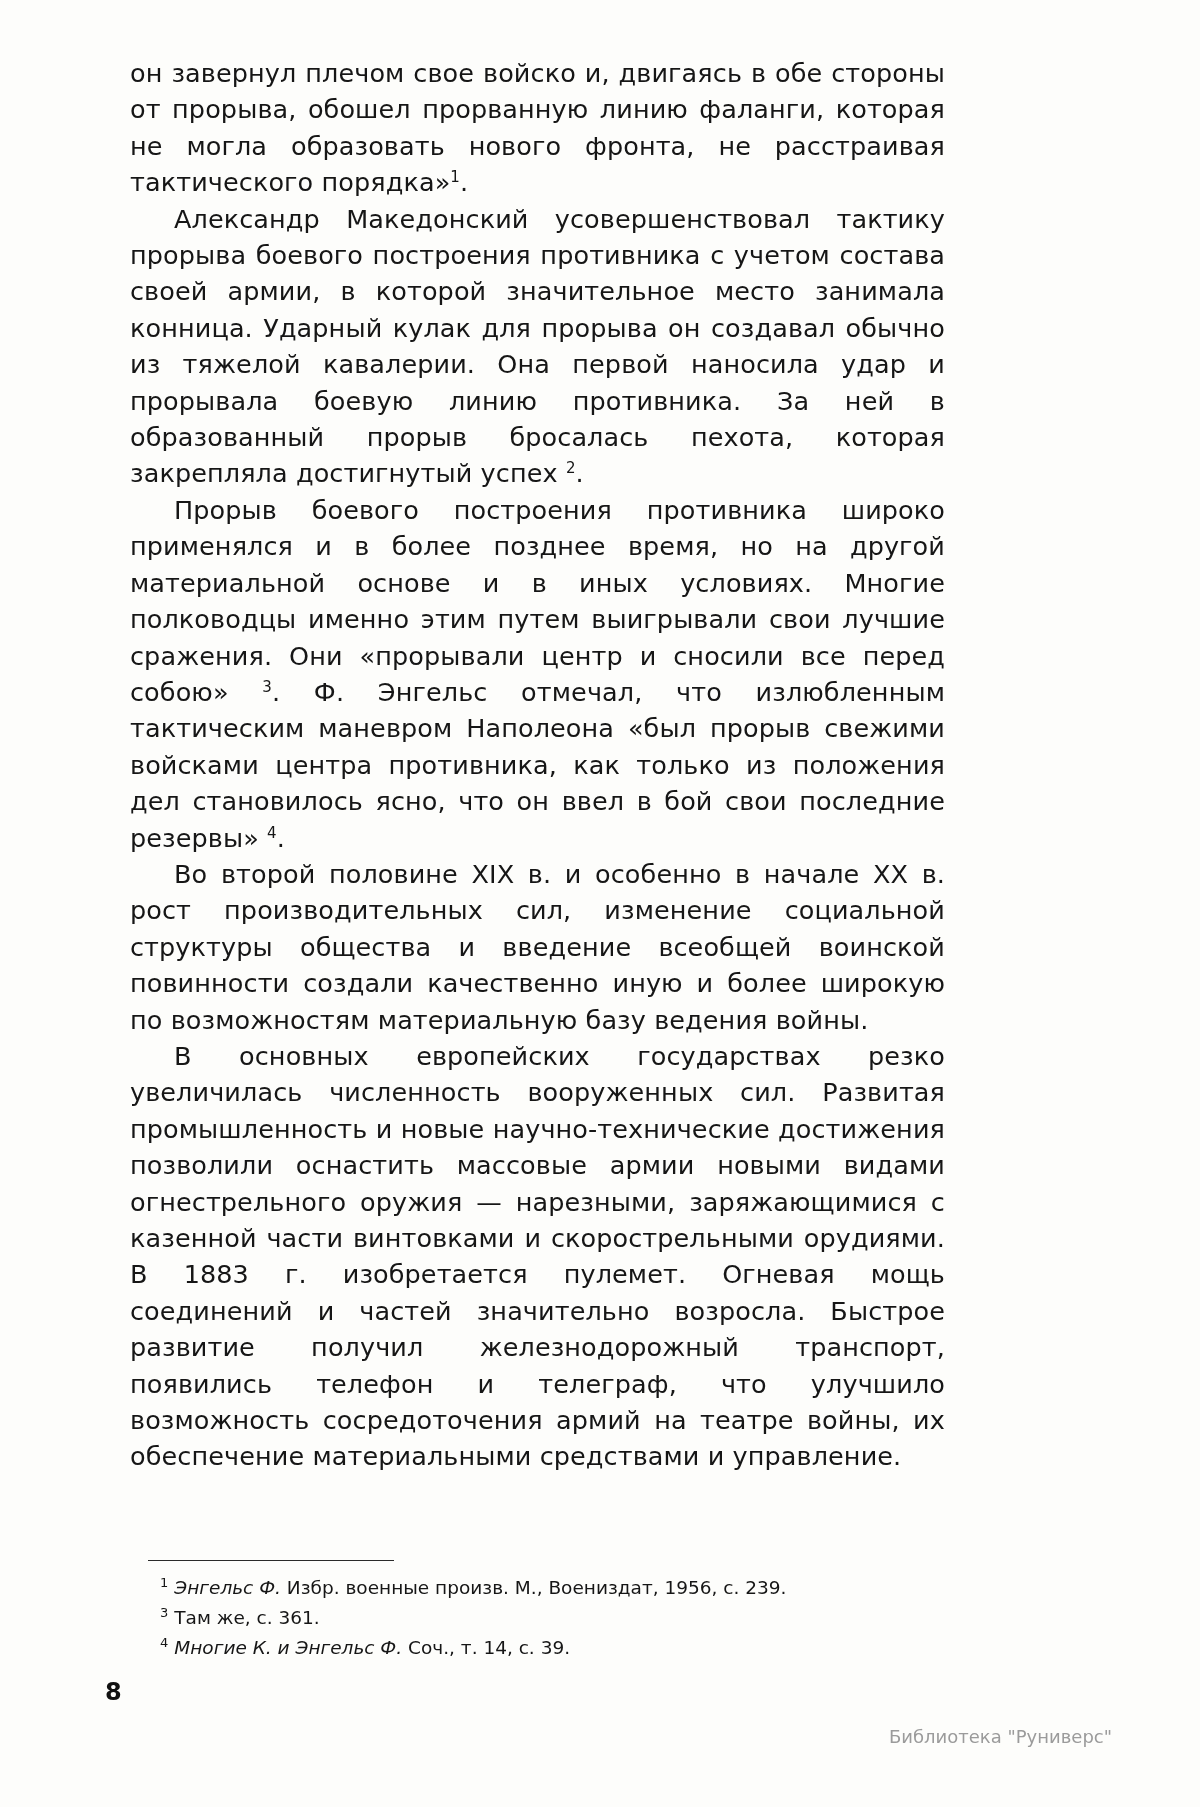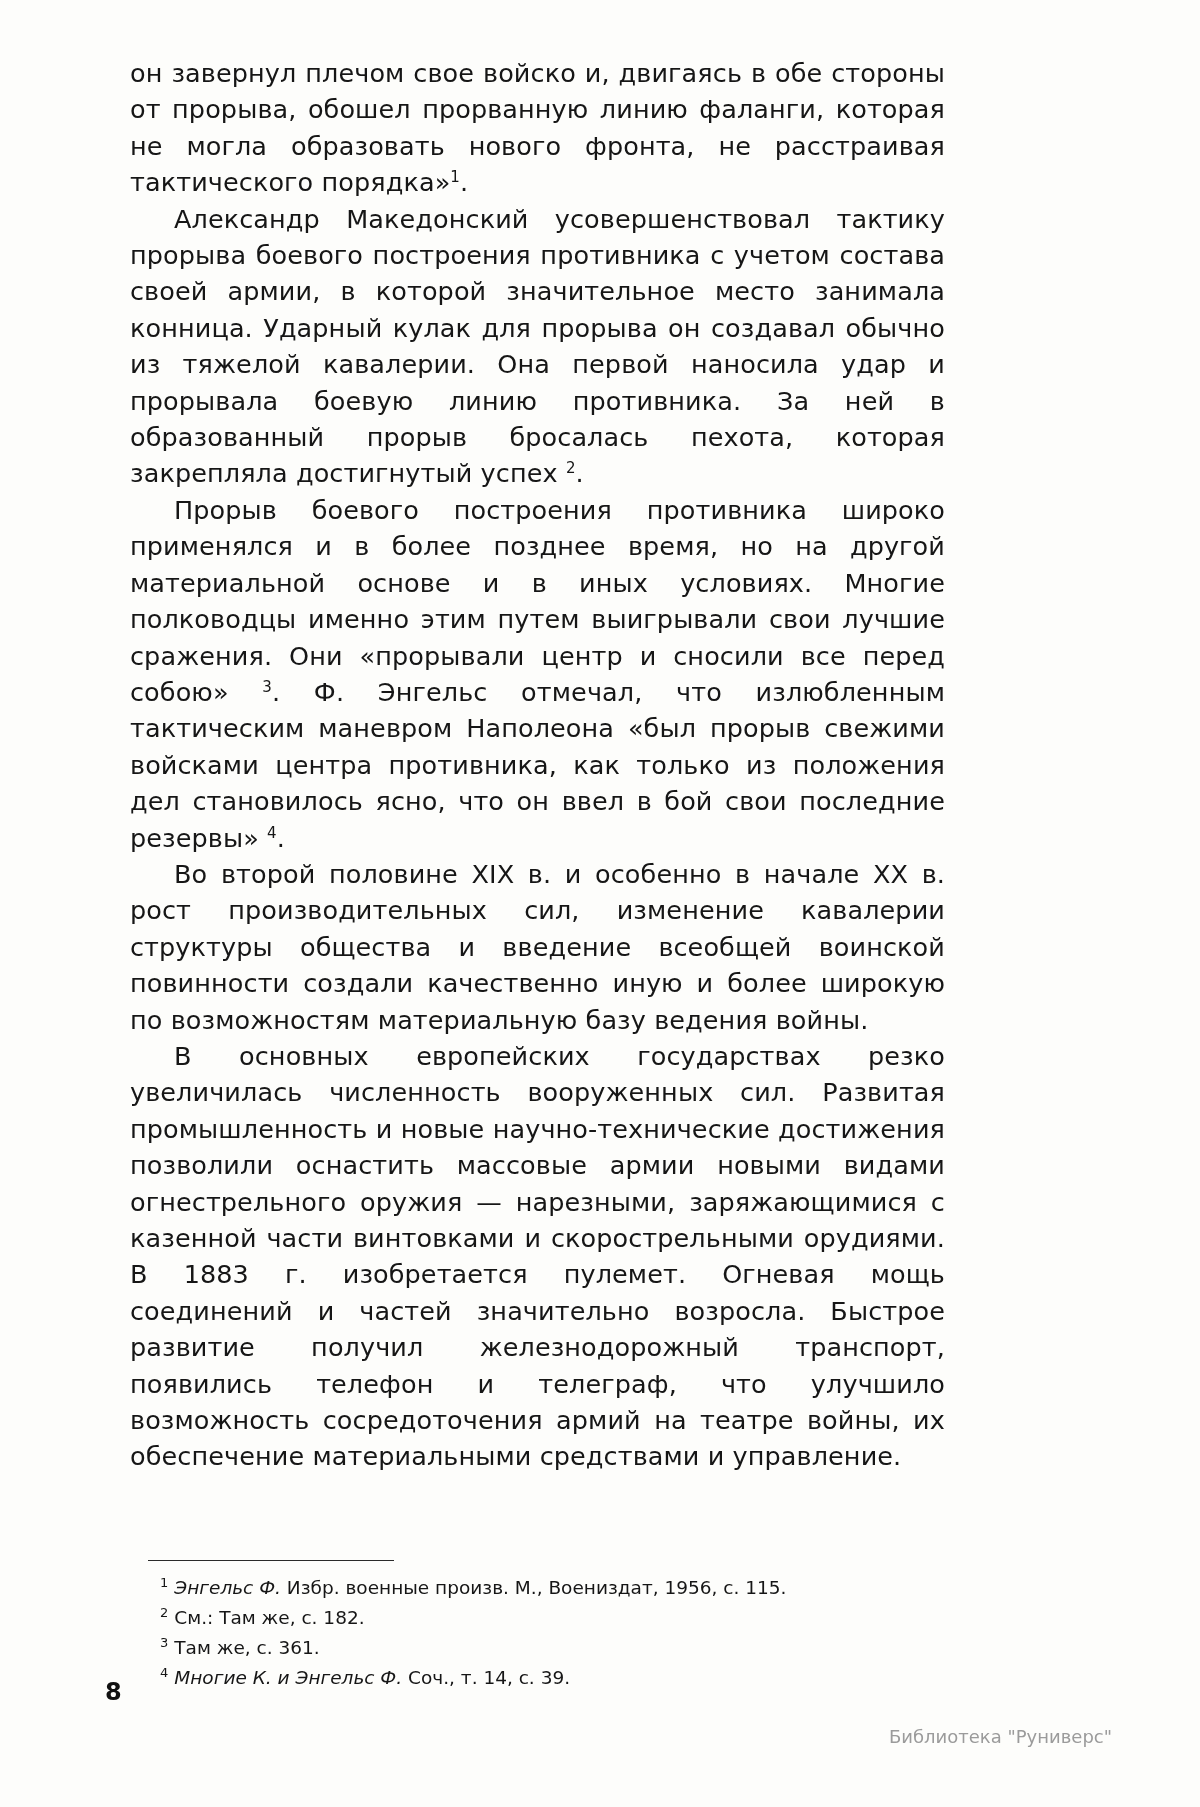--- a/index.html
+++ b/index.html
@@ -100,34 +100,33 @@
 <div class="page">
 
   <div class="content">
 
     <p class="para first"><span>он завернул плечом свое войско и, двигаясь в обе стороны от прорыва, обошел прорванную линию фаланги, которая не могла образовать нового  фронта, не расстраивая  тактического порядка»</span><sup>1</sup>.</p>
 
     <p class="para"><span>Александр  Македонский усовершенствовал  тактику  прорыва боевого построения противника с учетом состава  своей армии, в которой  значительное  место  занимала  конница. Ударный кулак для прорыва он создавал обычно из тяжелой кавалерии. Она первой наносила  удар и прорывала  боевую линию противника. За ней в образованный прорыв бросалась пехота, которая закрепляла достигнутый успех</span> <sup>2</sup>.</p>
 
     <p class="para"><span>Прорыв боевого построения противника широко применялся и в более позднее время, но на другой материальной основе и в иных условиях. Многие полководцы  именно  этим путем выигрывали свои лучшие сражения. Они «прорывали центр и сносили все перед собою»</span> <sup>3</sup><span>.   Ф. Энгельс отмечал, что излюбленным тактическим маневром Наполеона  «был прорыв свежими войсками центра противника, как только из положения дел становилось ясно, что он ввел в бой свои  последние  резервы»</span> <sup>4</sup>.</p>
 
-    <p class="para">Во второй половине XIX в. и особенно в начале XX в. рост производительных сил, изменение кавалерии структуры общества и введение всеобщей воинской повинности создали качественно иную и более широкую  по  возможностям  материальную базу ведения войны.</p>
+    <p class="para">Во второй половине XIX в. и особенно в начале XX в. рост производительных сил, изменение социальной структуры общества и введение всеобщей воинской повинности создали качественно иную и более широкую  по  возможностям  материальную базу ведения войны.</p>
 
     <p class="para">В основных европейских государствах резко  увеличилась численность вооруженных сил. Развитая  промышленность и новые научно-технические достижения  позволили  оснастить массовые армии новыми видами огнестрельного оружия — нарезными, заряжающимися с казенной части винтовками и скорострельными  орудиями.  В 1883 г. изобретается  пулемет. Огневая мощь соединений и частей значительно возросла. Быстрое развитие получил железнодорожный транспорт, появились телефон и телеграф, что улучшило возможность сосредоточения армий на театре  войны, их обеспечение  материальными средствами и управление.</p>
 
 
 
   </div>
 
   <div class="footnotes">
     <div class="fn-rule"></div>
 
-    <p class="fn"><sup class="marker">1</sup><i>Энгельс Ф.</i><span> Избр. военные произв. М., Воениздат, 1956, с. 115.</span></p>
+    <p class="fn"><sup class="marker">1</sup><i>Энгельс Ф.</i><span> Избр. военные произв. М., Воениздат, 1956, с. 239.</span></p>
 
-    <p class="fn"><sup class="marker">2</sup><i></i><span>См.: Там же, с. 182.</span></p>
 
     <p class="fn"><sup class="marker">3</sup><i></i><span>Там же, с. 361.</span></p>
 
     <p class="fn"><sup class="marker">4</sup><i>Многие К. и Энгельс Ф.</i><span> Соч., т. 14, с. 39.</span></p>
   </div>
 
   <div class="page-number">8</div>
 
   <div class="watermark">Библиотека "Руниверс"</div>
 

